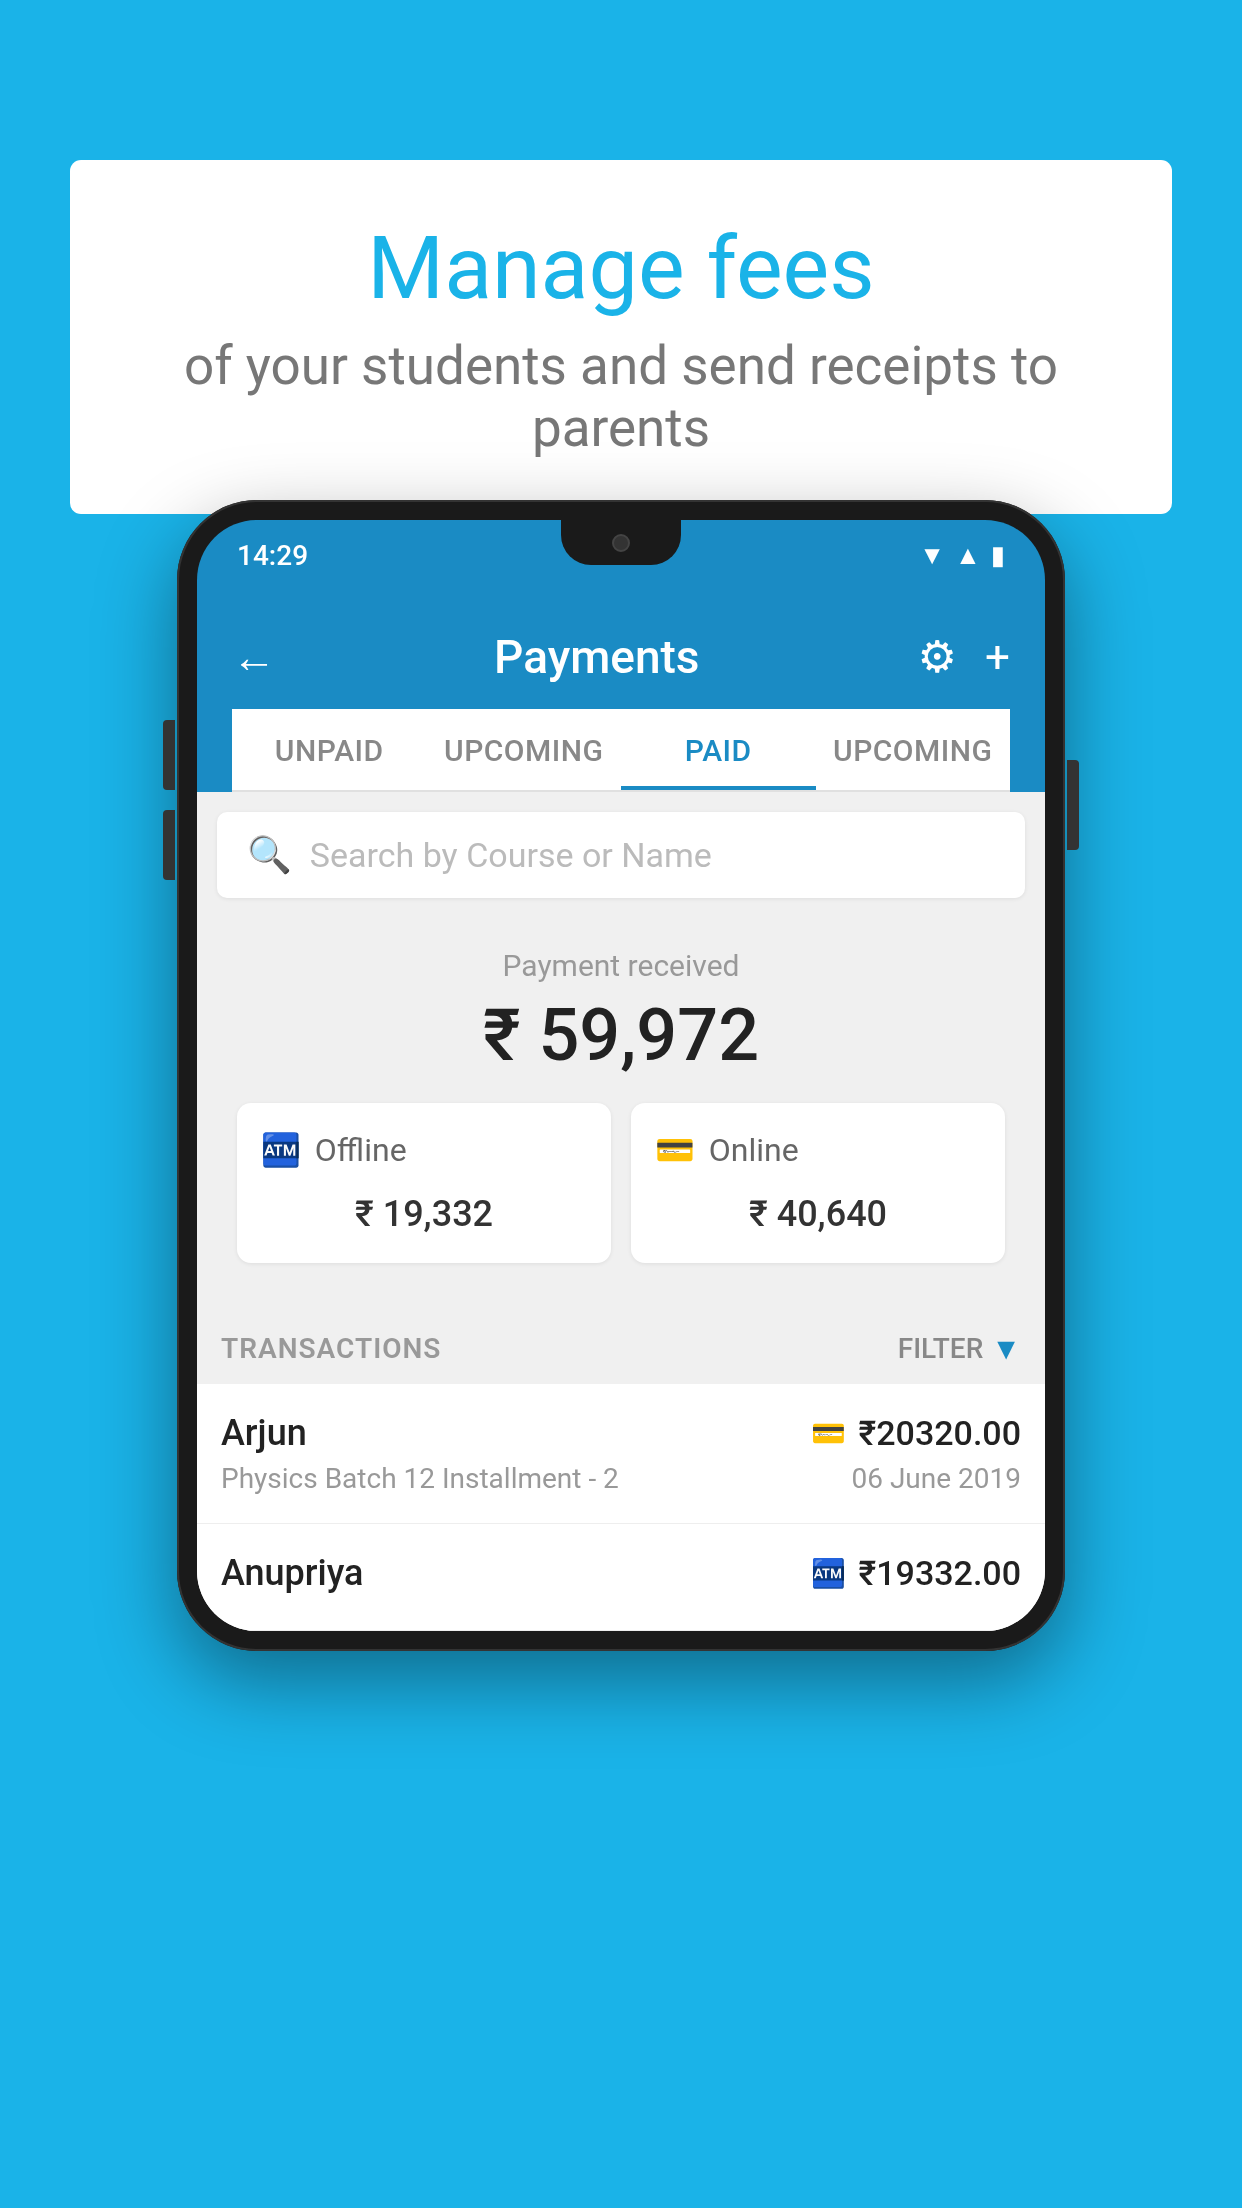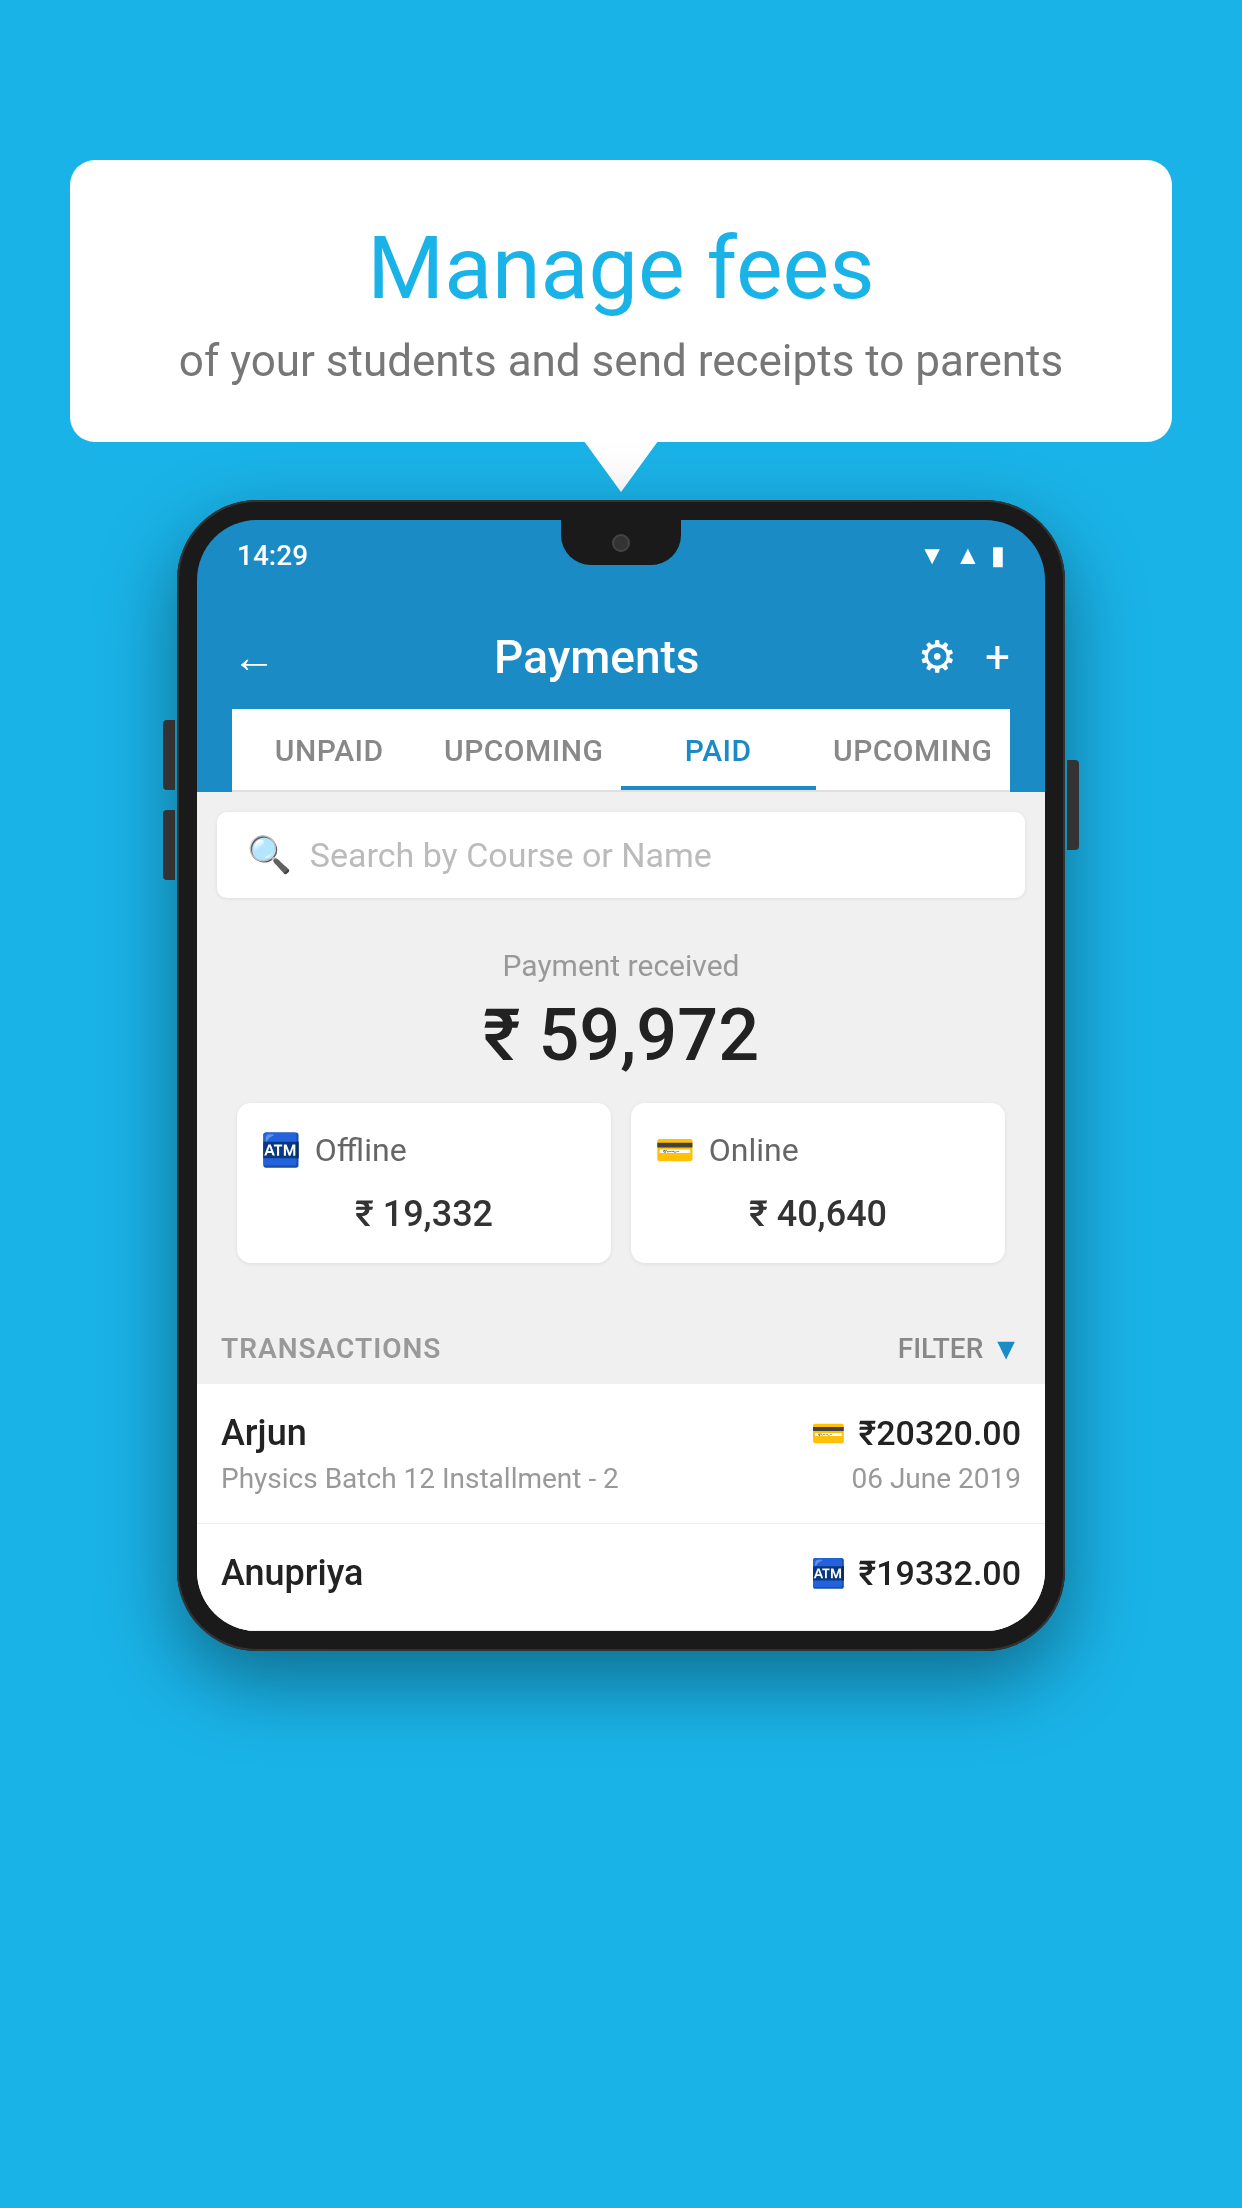--- a/index.html
+++ b/index.html
@@ -13,21 +13,21 @@
       position: relative;
     }
 
     
     .speech-bubble {
       position: absolute;
       top: 160px;
       left: 70px;
       right: 70px;
       background: white;
-      border-radius: 25px;
+      border-radius: 11px;
       padding: 60px 50px 55px;
       text-align: center;
     }
     .speech-bubble::after {
       content: '';
       position: absolute;
       bottom: -50px;
       left: 50%;
       transform: translateX(-50%);
       width: 0;
@@ -37,21 +37,21 @@
       border-top: 55px solid white;
     }
     .speech-bubble-title {
       font-size: 88px;
       font-weight: 400;
       color: #1ab3e8;
       line-height: 1.1;
       margin-bottom: 18px;
     }
     .speech-bubble-subtitle {
-      font-size: 44px;
+      font-size: 53px;
       color: #777;
       font-weight: 400;
     }
 
     
     .phone-wrapper {
       position: absolute;
       top: 500px;
       left: 50%;
       transform: translateX(-50%);

